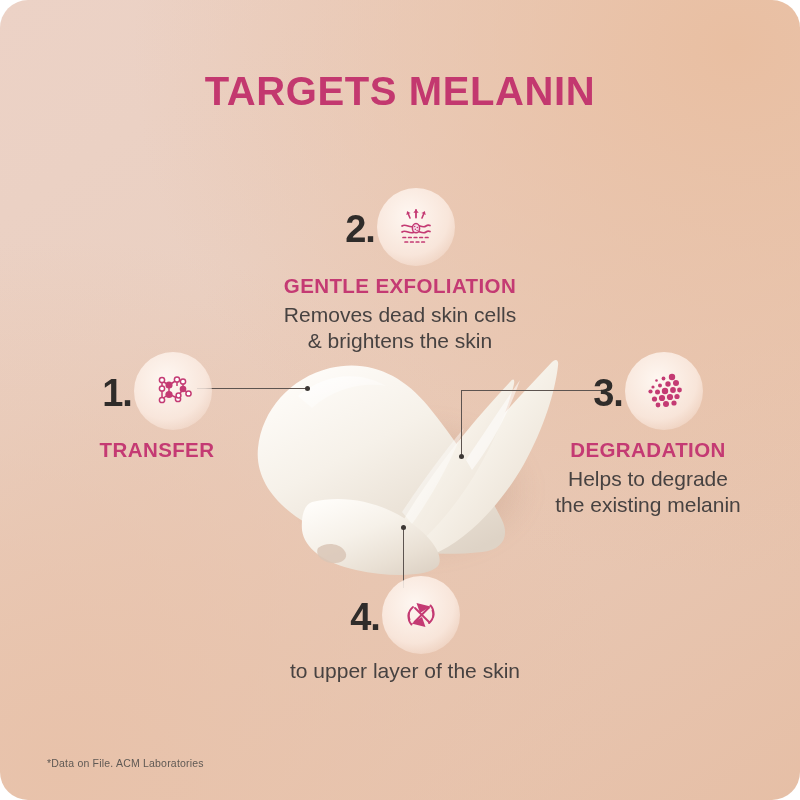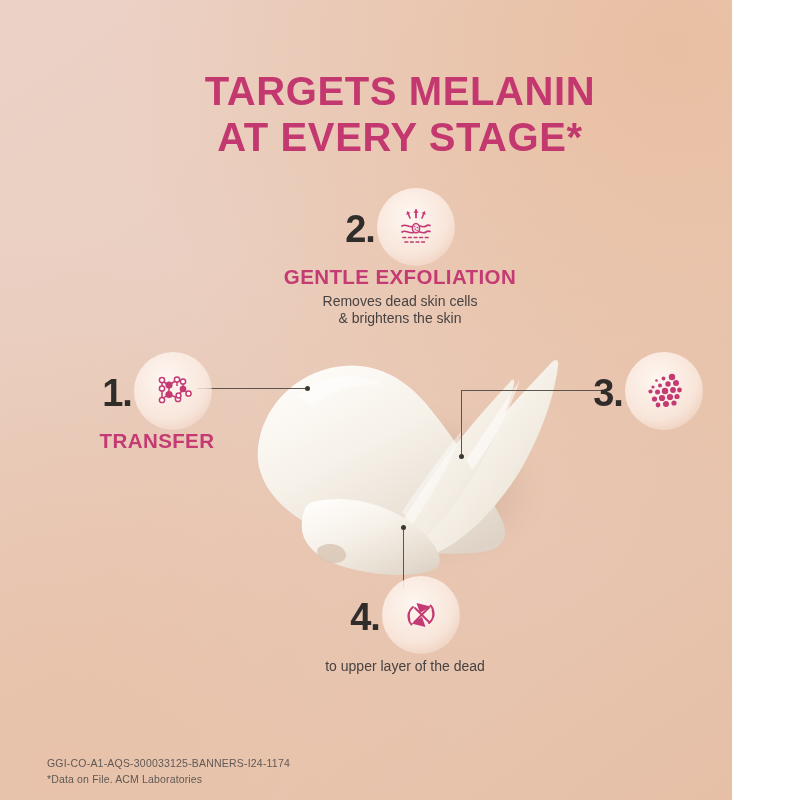--- a/index.html
+++ b/index.html
@@ -2,25 +2,26 @@
 <html><head>
 <meta charset="utf-8">
 <style>
   html,body{margin:0;padding:0;}
   body{
     width:800px;height:800px;overflow:hidden;
     font-family:"Liberation Sans", sans-serif;
     position:relative;
   }
   #stage{
-    position:absolute;inset:0;width:732px;height:800px;overflow:hidden;
+    position:absolute;inset:0;width:800px;height:800px;overflow:hidden;
     background:
       radial-gradient(130% 115% at 92% 6%, #e9bfa2 0%, rgba(233,191,162,0) 58%),
       radial-gradient(120% 110% at 8% 96%, #e8c2aa 0%, rgba(232,194,170,0) 60%),
       linear-gradient(145deg, #ecd2c6 0%, #ead0c2 32%, #e8c8b5 62%, #e6bfa6 100%);
+    border-radius: 28px;
   }
 
   
   #cream{
     position:absolute;left:252px;top:352px;width:330px;height:225px;
   }
   #cream .shadow{
     position:absolute;left:6px;top:24px;width:318px;height:196px;
     background:radial-gradient(50% 50% at 50% 58%, rgba(150,108,84,.40) 0%, rgba(150,108,84,.16) 46%, rgba(150,108,84,0) 74%);
     filter:blur(10px);
@@ -40,25 +41,25 @@
     font-size:38px;font-weight:700;color:#2f2c2a;letter-spacing:-1px;
     line-height:1;transform:translateY(2px);
   }
   .icon-circle{
     width:78px;height:78px;border-radius:50%;
     background:radial-gradient(circle at 42% 36%, rgba(255,249,244,.96) 0%, rgba(252,237,228,.80) 58%, rgba(247,225,213,.30) 84%, rgba(247,225,213,0) 100%);
     display:flex;align-items:center;justify-content:center;
   }
   .icon-circle svg{display:block;}
   .st-title{
-    font-size:20.5px;font-weight:700;color:#c43a73;
+    margin-top:9px;font-size:20.5px;font-weight:700;color:#c43a73;
     letter-spacing:.4px;line-height:1.1;
   }
   .st-desc{
-    margin-top:4px;font-size:14px;color:#474241;line-height:1.28;font-weight:400;
+    margin-top:4px;font-size:21px;color:#474241;line-height:1.28;font-weight:400;
   }
 
   
   #title{
     position:absolute;top:68px;left:0;width:800px;text-align:center;
     font-size:40px;font-weight:700;color:#c3386f;letter-spacing:.6px;line-height:1.16;
   }
 
   
   #footer{
@@ -67,21 +68,20 @@
   }
   #footer div:first-child{letter-spacing:.2px;}
 </style>
 </head>
 <body>
 
 <div id="stage">
 
   <div id="title">
     <div>TARGETS MELANIN</div>
-    <div>AT EVERY STAGE*</div>
   </div>
 
   <div id="cream">
     <div class="shadow"></div>
     <svg width="330" height="225" viewBox="0 0 330 225">
       <defs>
         <linearGradient id="gA" x1="0.15" y1="0" x2="0.85" y2="1">
           <stop offset="0%" stop-color="#fffdfa"></stop>
           <stop offset="42%" stop-color="#f6f1e9"></stop>
           <stop offset="78%" stop-color="#e9e0d4"></stop>
@@ -223,20 +223,25 @@
             <circle cx="29" cy="29" r="3.1"></circle>
             <circle cx="36" cy="28.5" r="2.6"></circle>
             <circle cx="13.5" cy="31" r="2.6"></circle>
             <circle cx="25" cy="36" r="3"></circle>
             <circle cx="33" cy="35" r="2.6"></circle>
             <circle cx="17" cy="37" r="2.4"></circle>
           </g>
         </svg>
       </div>
     </div>
+    <div class="st-title">DEGRADATION</div>
+    <div class="st-desc">
+      <div>Helps to degrade</div>
+      <div>the existing melanin</div>
+    </div>
   </div>
 
   <div class="step" style="left:240px;top:576px;width:330px;">
     <div class="badge-row">
       <div class="num">4.</div>
       <div class="icon-circle">
         <svg width="46" height="46" viewBox="0 0 46 46">
           <g stroke="#c43a73" stroke-width="1.9" fill="none" stroke-linecap="round">
             <path d="M32.5,13.5 C37,18.5 36.5,26.5 31,31"></path>
             <path d="M13.5,32.5 C9,27.5 9.5,19.5 15,15"></path>
@@ -248,22 +253,21 @@
             <path d="M31,15.5 L16.5,30"></path>
           </g>
           <g fill="#c43a73">
             <path d="M18.5,11 L32.5,14.5 L22,21 Z"></path>
             <path d="M27.5,35 L13.5,31.5 L24,25 Z"></path>
           </g>
         </svg>
       </div>
     </div>
     <div class="st-desc">
-      <div>to upper layer of the dead</div>
+      <div>to upper layer of the skin</div>
     </div>
   </div>
 
   <div id="footer">
-    <div>GGI-CO-A1-AQS-300033125-BANNERS-I24-1174</div>
     <div>*Data on File. ACM Laboratories</div>
   </div>
 
 </div>
 
 </body></html>

